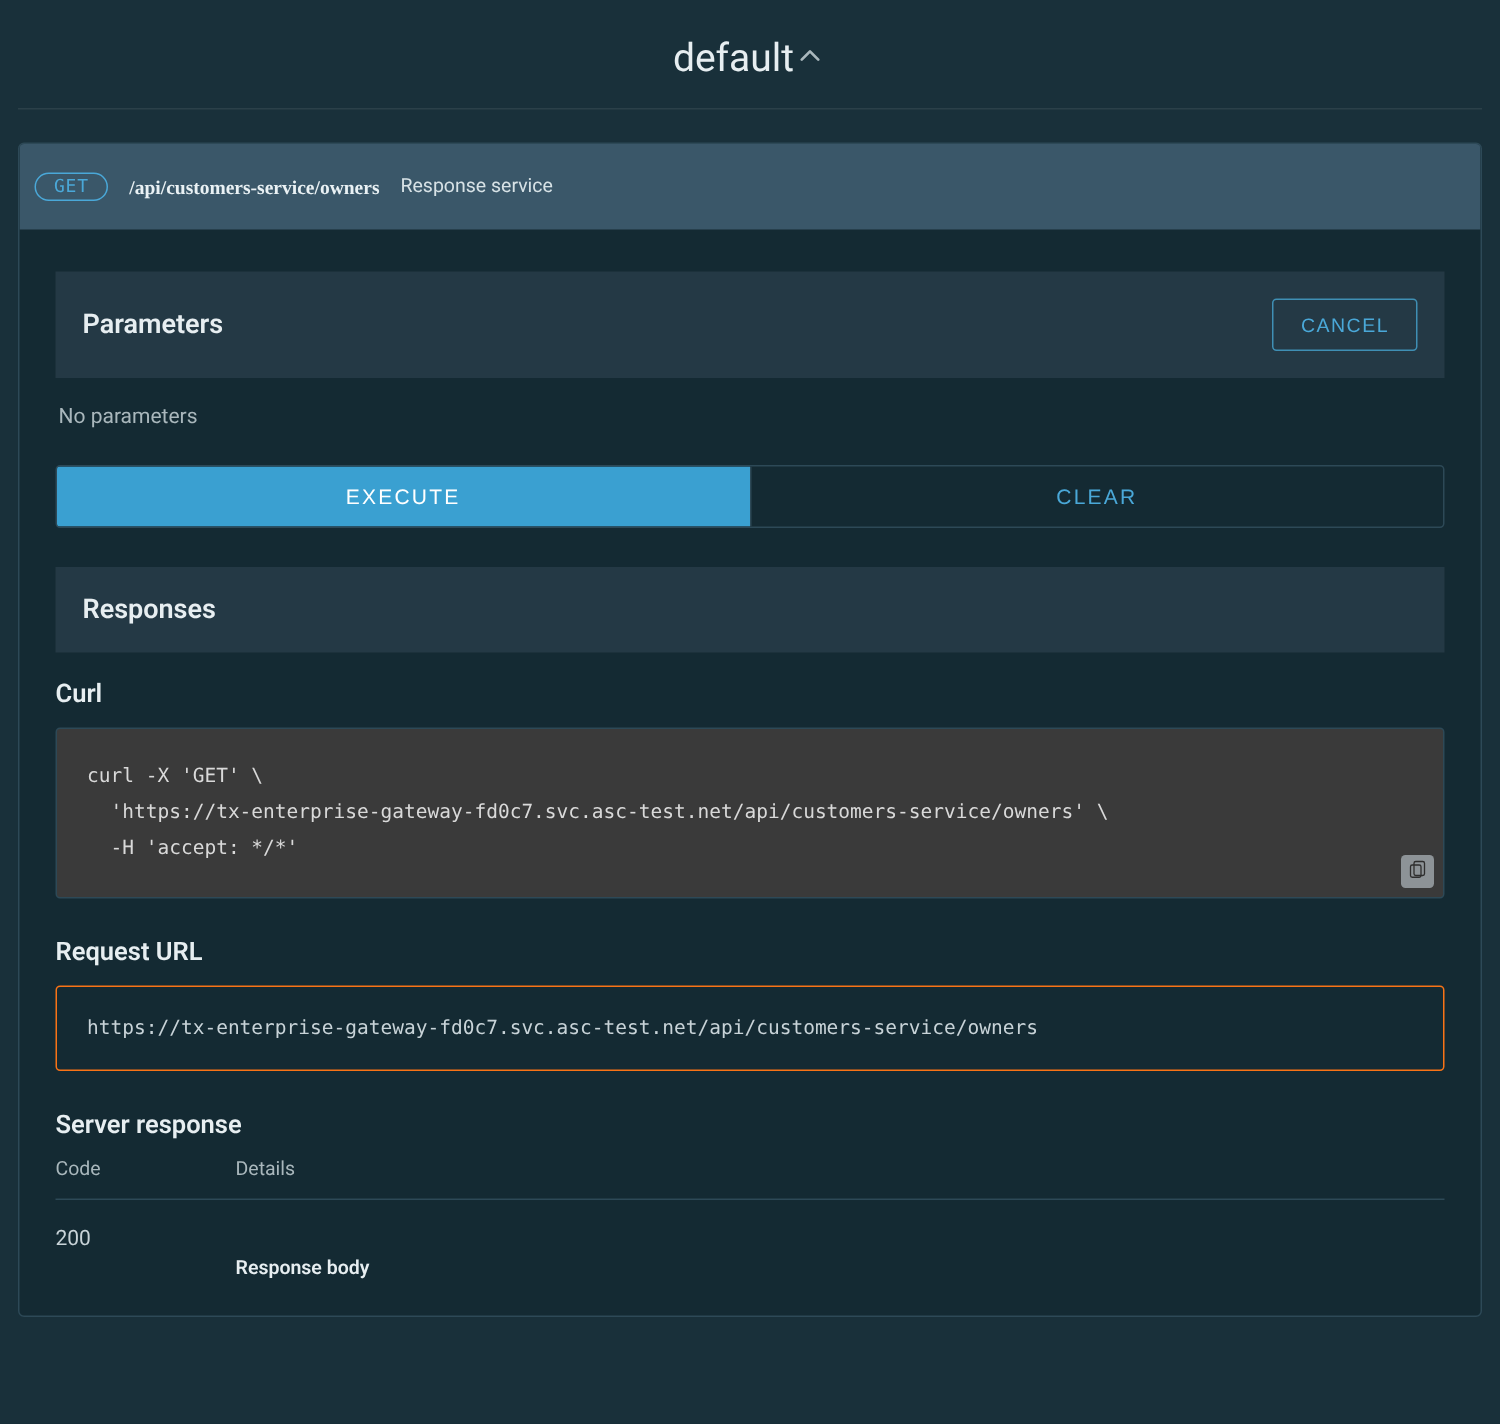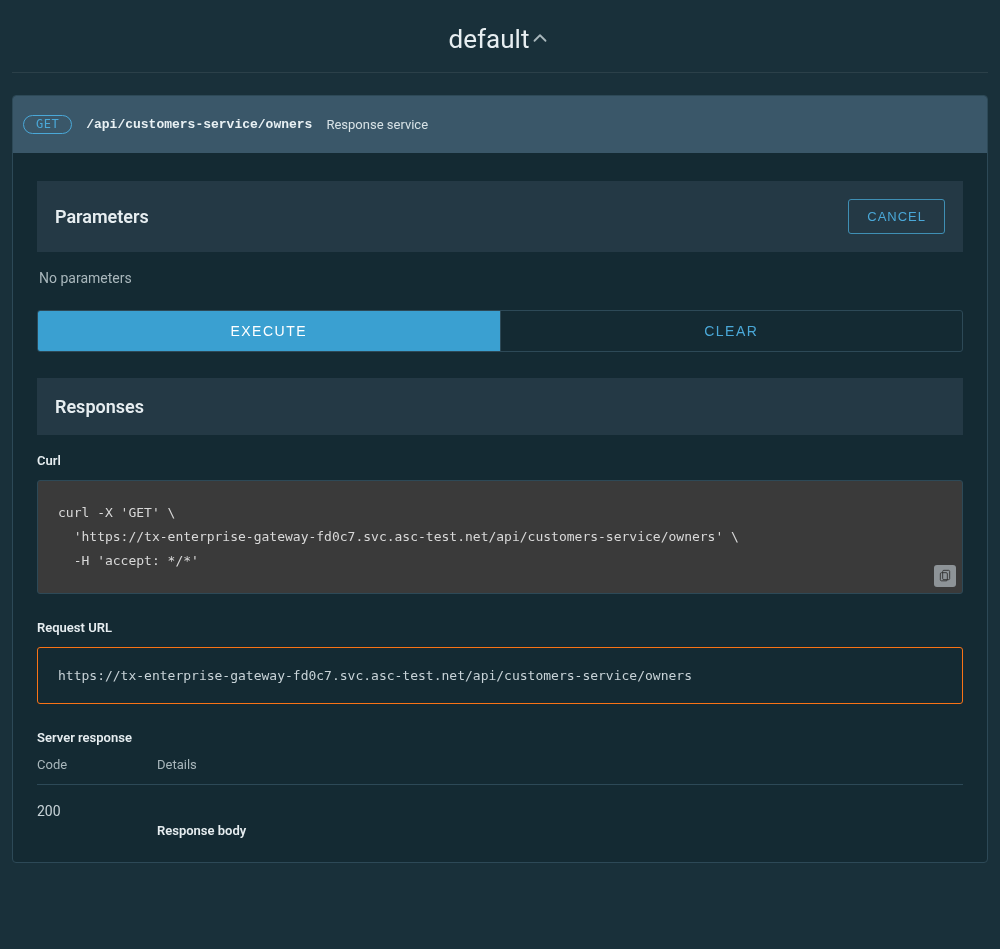--- a/index.html
+++ b/index.html
@@ -3,33 +3,33 @@
 <meta charset="utf-8">
 <style>
   html,body{margin:0;padding:0;background:#19303a;color:#c8d3d8;font-family:-apple-system,BlinkMacSystemFont,"Segoe UI",Roboto,Helvetica,Arial,sans-serif;font-size:14px;width:1000px;height:949px;overflow:hidden;}
   .wrap{box-sizing:border-box;padding:0 12px;}
   .tag-header{display:flex;align-items:center;justify-content:center;padding:24px 2px 18px 2px;border-bottom:1px solid rgba(255,255,255,0.08);}
   .tag-title{font-size:26px;font-weight:400;color:#e7eef1;}
   .chevron{color:#a9b7bc;}
   .op-block{margin-top:22px;border:1px solid #2d4957;border-radius:4px;background:#142a33;overflow:hidden;}
   .summary{display:flex;align-items:center;gap:14px;padding:19px 10px;background:#3a5769;cursor:pointer;}
   .method-badge{font-family:ui-monospace,SFMono-Regular,Menlo,Consolas,monospace;font-size:12px;color:#4aa8d8;border:1px solid #4aa8d8;border-radius:12px;padding:1px 12px 2px;letter-spacing:0.5px;background:transparent;}
-  .path{font-family:Liberation Mono, monospace;font-size:13px;font-weight:600;color:#e9f1f4;}
+  .path{font-family:Liberation Serif, serif;font-size:13px;font-weight:600;color:#e9f1f4;}
   .summary-desc{font-size:13px;color:#d7e2e6;}
   .op-body{padding:28px 24px 24px 24px;}
   .route-desc{font-size:14px;color:#a9b7bc;margin-bottom:28px;}
   .section-bar{background:#243945;padding:18px 18px;display:flex;align-items:center;justify-content:space-between;margin-bottom:18px;}
   .section-title{font-size:18px;font-weight:600;color:#e7eef1;}
   .cancel-btn{border:1px solid #3f8fb4;color:#4aa8d8;background:transparent;padding:9px 18px;border-radius:3px;font-size:13px;letter-spacing:1px;cursor:pointer;}
   .no-params{font-size:14px;color:#a9b7bc;padding:0 2px 24px 2px;}
   .btn-row{display:flex;border:1px solid #2d4957;border-radius:3px;overflow:hidden;margin-bottom:26px;}
   .btn-row button{flex:1;border:none;padding:12px 0;font-size:14px;letter-spacing:1.5px;cursor:pointer;text-align:center;}
   .execute-btn{background:#3aa0d1;color:#ffffff;font-weight:500;}
   .clear-btn{background:transparent;color:#4aa8d8;border-left:1px solid #2d4957 !important;}
-  .subhead{font-size:13px;font-weight:600;color:#e7eef1;margin:0 0 12px 0;}
+  .subhead{font-size:17px;font-weight:600;color:#e7eef1;margin:0 0 12px 0;}
   .codebox{position:relative;background:#3a3a3a;border:1px solid #2d4957;border-radius:3px;padding:20px;margin-bottom:26px;}
   .codebox pre{margin:0;font-family:ui-monospace,SFMono-Regular,Menlo,Consolas,monospace;font-size:13px;line-height:1.85;color:#d9d9d9;white-space:pre;}
   .copy-btn{position:absolute;right:6px;bottom:6px;width:22px;height:22px;border-radius:3px;background:#8d9397;display:flex;align-items:center;justify-content:center;cursor:pointer;}
   .copy-btn svg{width:14px;height:14px;stroke:#2e2e2e;fill:none;stroke-width:1.5;}
   .urlbox{border:1px solid #f97316;border-radius:3px;padding:20px;margin-bottom:26px;}
   .urlbox pre{margin:0;font-family:ui-monospace,SFMono-Regular,Menlo,Consolas,monospace;font-size:13px;color:#c8d3d8;white-space:pre;}
   .resp-table .row{display:flex;}
   .resp-table .col-code{width:120px;}
   .resp-table .col-details{flex:1;}
   .resp-table .head{font-size:13px;color:#a9b7bc;padding-bottom:12px;}

